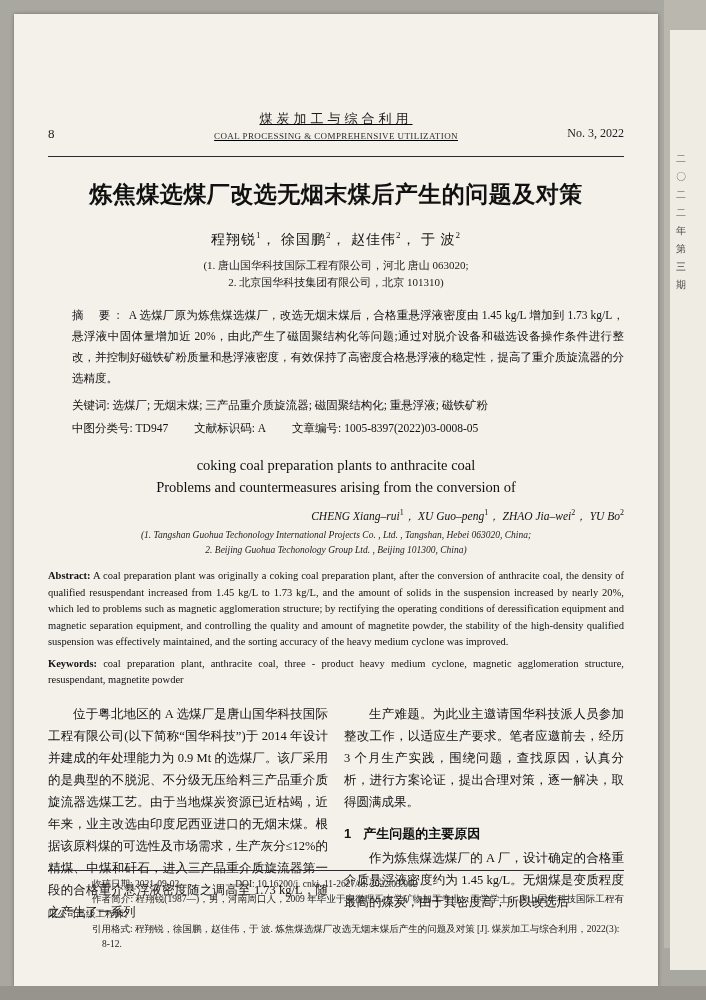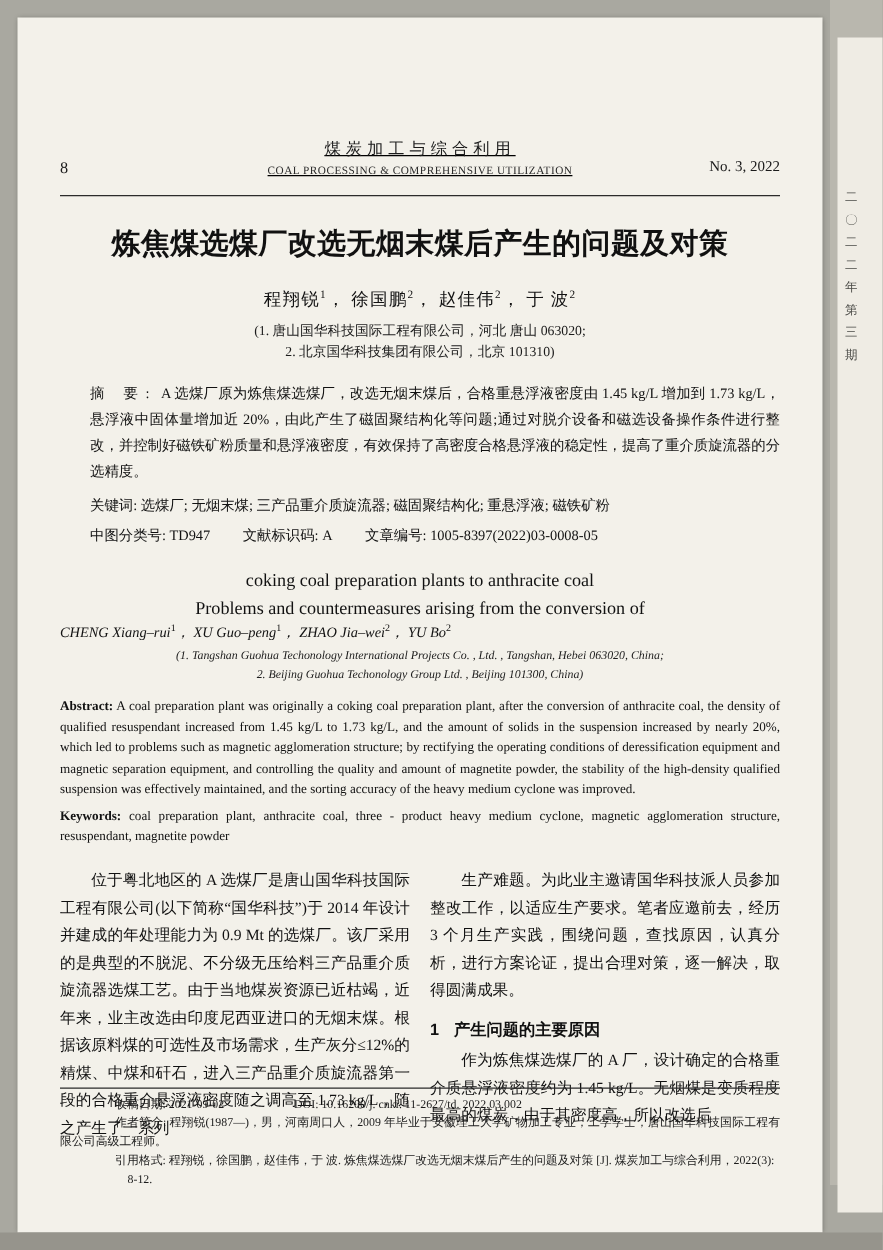--- a/index.html
+++ b/index.html
@@ -169,21 +169,22 @@
 
   
   .title-en {
     margin-top: 18px;
     text-align: center;
     font-size: 14.5px;
     line-height: 22px;
     color: #111;
   }
   .authors-en {
-    text-align: left;
+    margin-top: 10px;
+    text-align: right;
     font-size: 11.5px;
     font-style: italic;
     color: #111;
   }
   .authors-en sup { font-style: normal; font-size: 8px; }
   .affil-en {
     margin-top: 5px;
     text-align: center;
     font-size: 9.5px;
     line-height: 15px;

